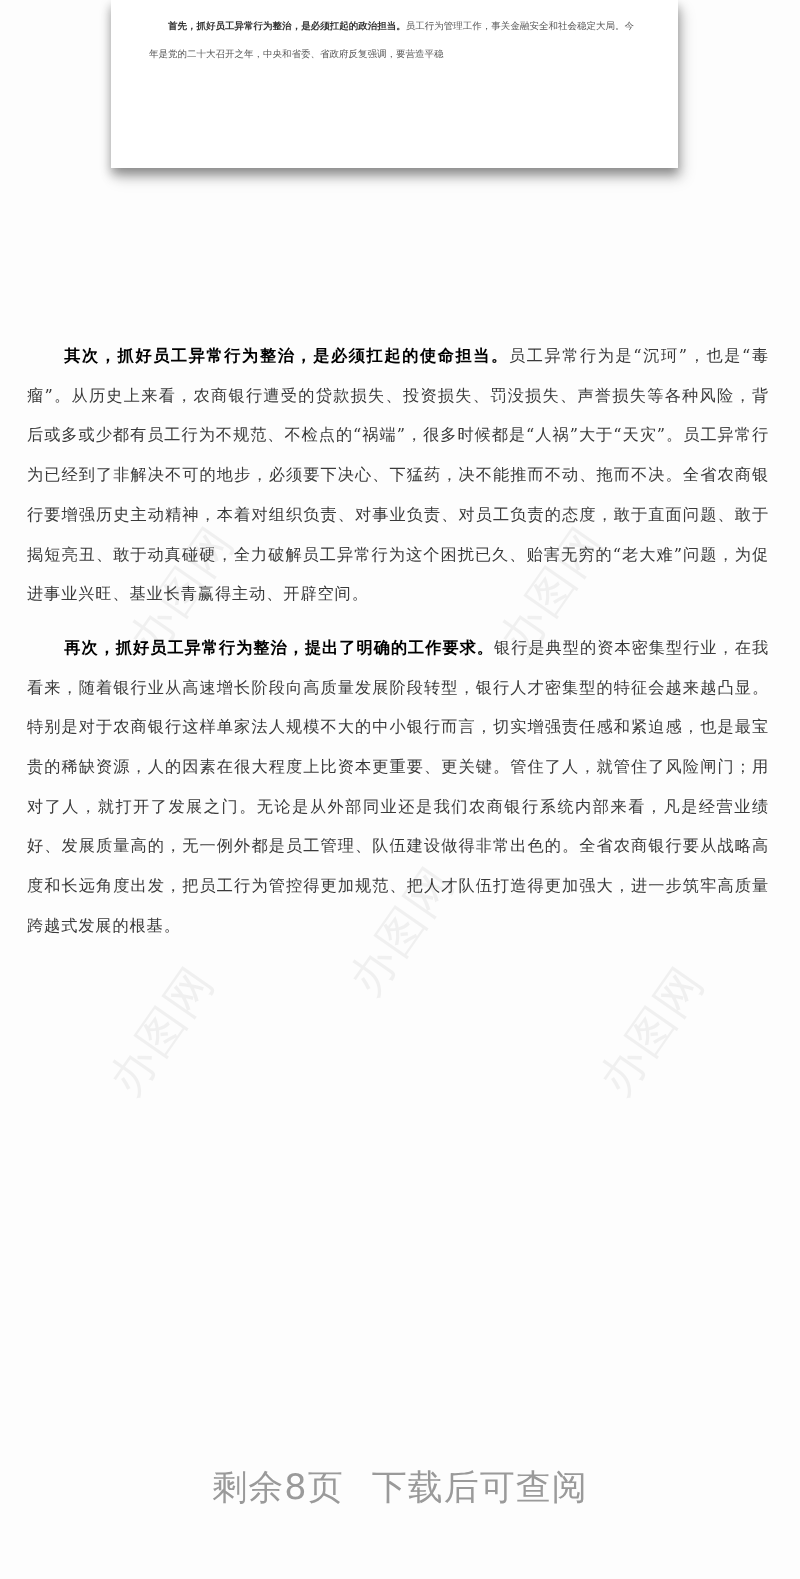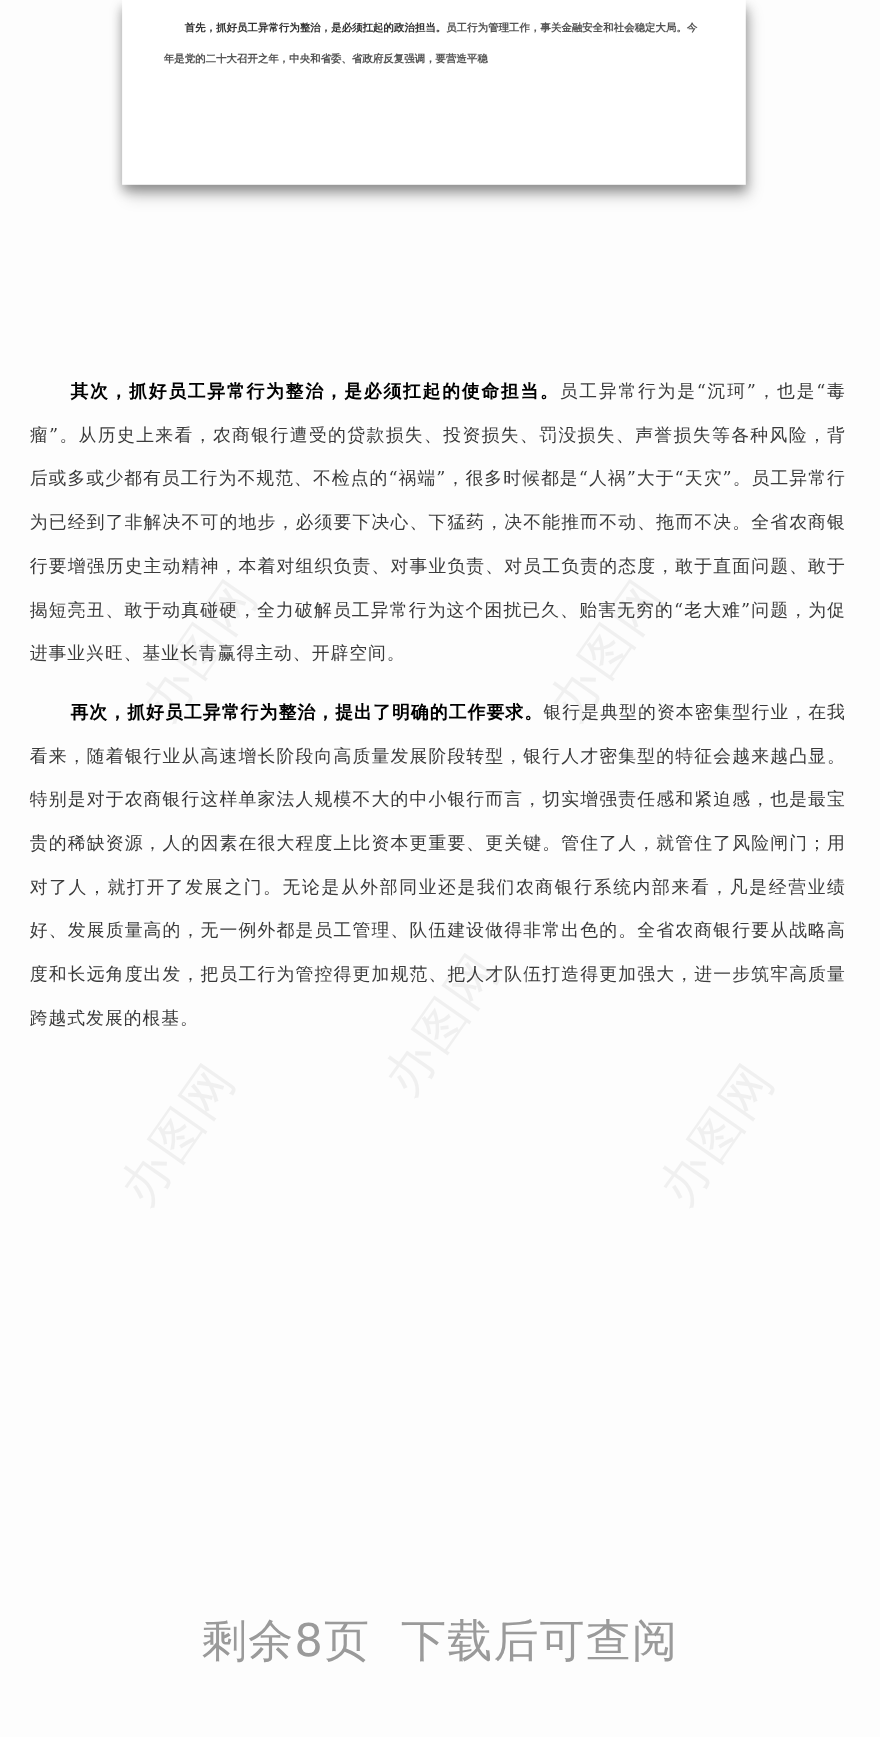--- a/index.html
+++ b/index.html
@@ -12,21 +12,21 @@
     position: absolute; left: 111px; top: 0; width: 567px; height: 168px;
     background: #ffffff;
     box-shadow: 0 6px 10px rgba(0,0,0,0.35), 4px 10px 14px rgba(0,0,0,0.18);
   }
   .preview-text {
     position: absolute; left: 0; top: 12px; width: 567px;
     font-size: 9.5px; line-height: 28px; color: #555;
     padding: 0 44px 0 38px; box-sizing: border-box;
     text-align: justify;
   }
-  .preview-text p { margin: 0; text-indent: 2em; font-weight: bold; }
+  .preview-text p { margin: 0; text-indent: 2em; }
   .preview-text b { color: #333; }
 
   .doc {
     position: absolute; left: 27px; top: 336px; width: 742px;
     font-size: 16.2px; line-height: 39.7px; letter-spacing: 0.9px;
     color: #3a3a3a; text-align: justify;
   }
   .doc p { margin: 0 0 14px 0; }
   .doc p.indent { text-indent: 2.3em; }
   .doc p.cont { text-indent: 0; }
@@ -35,21 +35,21 @@
 
   .watermark {
     position: absolute; font-family: "DejaVu Sans", sans-serif;
     font-size: 46px; color: rgba(0,0,0,0.05); transform: rotate(-55deg);
     pointer-events: none; white-space: nowrap; letter-spacing: 2px;
   }
 
   .remaining {
     position: absolute; left: 0; top: 1464px; width: 800px; text-align: center;
     font-family: "DejaVu Sans", "Liberation Sans", sans-serif;
-    font-size: 41px; color: #9a9a9a; letter-spacing: 1px;
+    font-size: 35px; color: #9a9a9a; letter-spacing: 1px;
   }
   .remaining span { margin: 0 14px; }
 </style>
 </head>
 <body>
 
 <div class="preview-card">
   <div class="preview-text">
     <p><b>首先，抓好员工异常行为整治，是必须扛起的政治担当。</b><span>员工行为管理工作，事关金融安全和社会稳定大局。今年是党的二十大召开之年，中央和省委、省政府反复强调，要营造平稳</span></p>
   </div>

